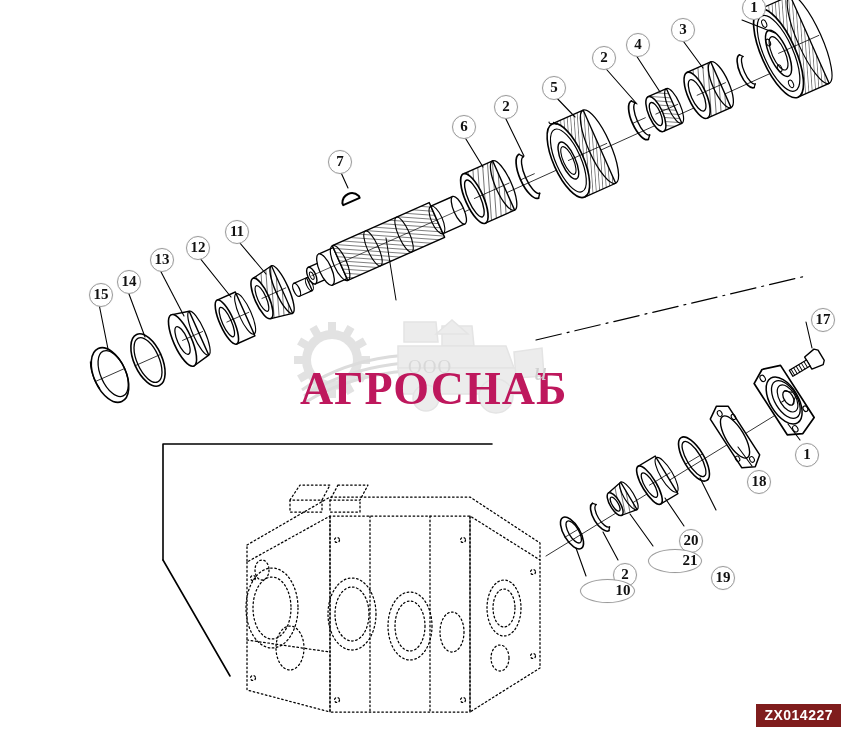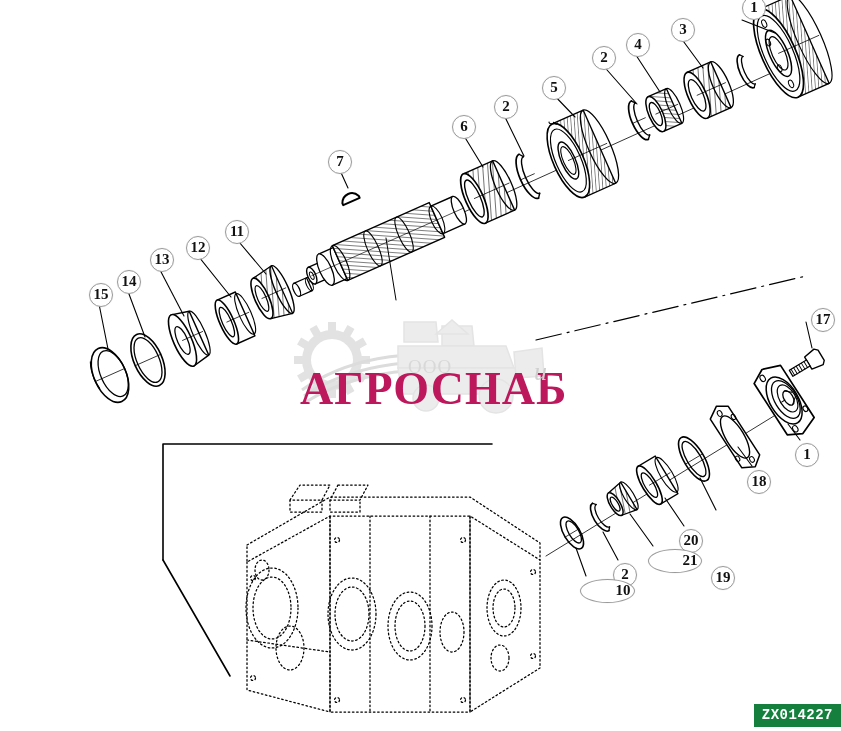--- a/index.html
+++ b/index.html
@@ -9,22 +9,22 @@
   #art{position:absolute;left:0;top:0;width:841px;height:731px;}
 
   
   .callout{position:absolute;width:22px;height:22px;border-radius:50%;
            border:1.2px solid #9a9a9a;background:#fff;
            font-family:"Liberation Serif",serif;font-weight:700;font-size:15px;
            line-height:21px;text-align:center;color:#111;
            box-shadow:0 0 0 0.5px rgba(0,0,0,.05);}
 
   
-  #partplate{position:absolute;right:0px;top:704px;background:#15803d;color:#fff;
-             font-family:Liberation Mono, monospace;font-weight:700;
+  #partplate{position:absolute;right:0px;top:704px;background:#7f1d1d;color:#fff;
+             font-family:Liberation Sans, sans-serif;font-weight:700;
              font-size:14px;letter-spacing:.5px;padding:3px 8px 4px 8px;}
 
   
   #watermark{position:absolute;left:286px;top:312px;width:290px;height:120px;
              pointer-events:none;}
   #wm-ooo{position:absolute;left:122px;top:44px;font-family:"Liberation Serif",serif;
           font-size:19px;color:#d8d8d8;letter-spacing:1px;}
   #wm-name{position:absolute;left:14px;top:50px;font-family:"Liberation Serif",serif;
            font-weight:700;font-size:46px;color:#be185d;letter-spacing:1px;
            white-space:nowrap;}

